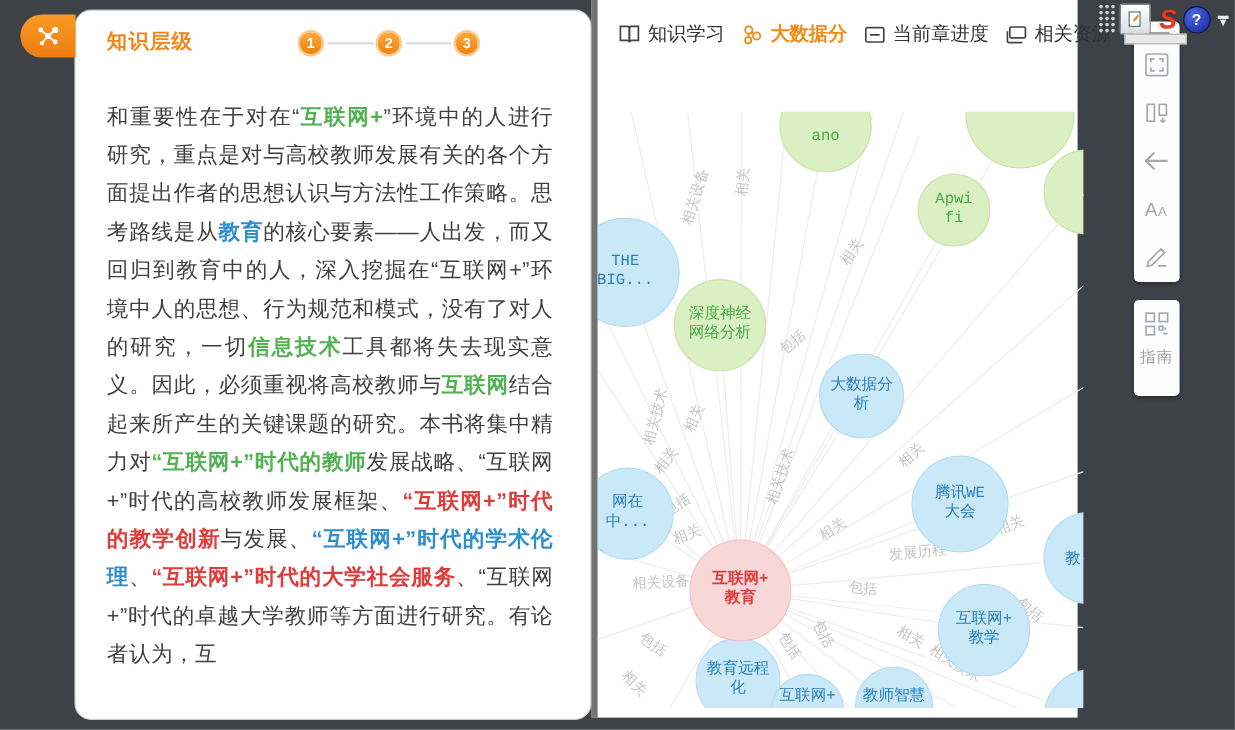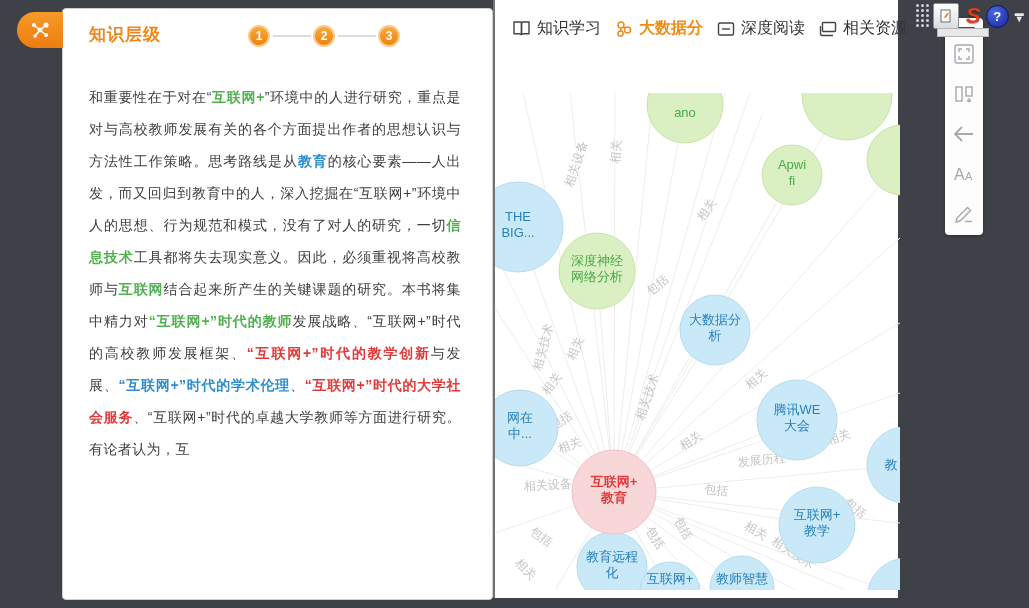--- a/index.html
+++ b/index.html
@@ -1,40 +1,40 @@
 <!DOCTYPE html>
 <html><head>
 <meta charset="utf-8">
 <style>
   html,body{margin:0;padding:0;}
   .stage{position:relative;width:1029px;height:608px;background:#3e4248;overflow:hidden;
          font-family:"Liberation Sans",sans-serif;}
 
   
   .left-card{position:absolute;left:62px;top:8px;width:431px;height:592px;background:#fff;
-             border:1px solid #cfcfcf;border-radius:4px;box-sizing:border-box;}
+             border:1px solid #cfcfcf;border-radius:14px;box-sizing:border-box;}
   .fab{position:absolute;left:17px;top:12px;width:46px;height:36px;border-radius:18px 0 0 18px;
        background:linear-gradient(180deg,#f89a28,#ee7d10);z-index:5;display:flex;align-items:center;justify-content:center;cursor:pointer;}
   .lp-title{position:absolute;left:26px;top:14px;color:#f08519;font-size:17px;font-weight:bold;letter-spacing:1px;}
   .step{position:absolute;top:16px;width:22px;height:22px;border-radius:50%;
         background:linear-gradient(180deg,#f9a93d,#ee820f);border:2px solid #fbc98a;box-sizing:border-box;
         color:#fff;font-size:12px;font-weight:bold;display:flex;align-items:center;justify-content:center;cursor:pointer;}
   .step-line{position:absolute;top:26px;height:2px;background:#ddd;}
-  .reading{position:absolute;left:26px;top:72px;width:372px;font-size:14px;line-height:32px;
+  .reading{position:absolute;left:26px;top:72px;width:372px;font-size:18px;line-height:32px;
            letter-spacing:.4px;color:#404040;text-align:justify;}
   .sg-n{color:#404040;}
   .sg-g{color:#52b152;font-weight:bold;}
   .sg-b{color:#2e8fd0;font-weight:bold;}
   .sg-r{color:#e03c3c;font-weight:bold;}
   .lp-footer{position:absolute;left:26px;bottom:12px;width:380px;font-size:13px;color:#555;}
   .lp-footer span{margin-right:58px;}
 
   
   .right-card{position:absolute;left:493px;top:0;width:405px;height:598px;background:#fff;
-              border-left:2px solid #737373;box-sizing:border-box;}
+              border-left:5px solid #737373;box-sizing:border-box;font-family:Liberation Mono, monospace;}
   .tabs{position:absolute;left:10px;top:18px;width:390px;display:flex;align-items:center;}
   .tab{display:flex;align-items:center;gap:6px;font-size:16px;color:#333;cursor:pointer;white-space:nowrap;padding:0 7px;}
   .tab.active{color:#ef8b17;font-weight:bold;}
   .tab-sep{width:1px;height:16px;background:#ddd;}
   .graph-wrap{position:absolute;left:0;top:93px;width:405px;height:497px;overflow:hidden;}
 
   
   .toolbar{position:absolute;left:945px;top:18px;width:38px;height:217px;background:#fdfdfd;
            border-radius:4px;box-shadow:0 1px 3px rgba(0,0,0,.35);display:flex;flex-direction:column;align-items:center;}
   .tool-handle{width:22px;height:6px;background:#4a4e54;margin-top:9px;border-radius:1px;}
@@ -125,21 +125,21 @@
       <div class="tab-sep"></div>
       <div class="tab">
         <span>
           <svg width="18" height="16" viewBox="0 0 18 16">
               <g fill="none" stroke="#444" stroke-width="1.4">
             <rect x="1.5" y="2" width="15" height="12" rx="1.5"></rect>
                 <line x1="5" y1="8" x2="13" y2="8"></line>
               </g>
             </svg>
         </span>
-        <span>深度阅读</span>
+        <span>当前章进度</span>
       </div>
       <div class="tab-sep"></div>
       <div class="tab">
         <span>
           <svg width="18" height="16" viewBox="0 0 18 16">
               <g fill="none" stroke="#444" stroke-width="1.4">
             <rect x="3.5" y="1.5" width="13" height="9" rx="1"></rect>
                 <path d="M1.5 5v8c0 .8.7 1.5 1.5 1.5h11"></path>
               </g>
             </svg>
@@ -298,20 +298,33 @@
         <svg width="22" height="20" viewBox="0 0 22 20">
             <g fill="none" stroke="#a5a9ad" stroke-width="1.4">
           <path d="M4 14L14.5 3.5l3 3L7 17l-4 1z"></path>
               <line x1="12" y1="17.5" x2="19" y2="17.5"></line>
             </g>
           </svg>
       </span>
     </div>
   </div>
 
+  <div class="guide-box">
+    <span style="margin-top:9px;">
+      <svg width="22" height="22" viewBox="0 0 22 22">
+          <g fill="none" stroke="#a5a9ad" stroke-width="1.4">
+        <rect x="2" y="2" width="7" height="7"></rect>
+            <rect x="13" y="2" width="7" height="7"></rect>
+        <rect x="2" y="13" width="7" height="7"></rect>
+        <path d="M13 13h3v3h-3zM18 14v2m-2 3h4"></path>
+          </g>
+        </svg>
+    </span>
+    <span class="guide-label">指南</span>
+  </div>
 
   <div class="ime">
     <div class="ime-dots">
       <i></i>
         <i></i>
         <i></i>
         <i></i>
         <i></i>
         <i></i>
         <i></i>

